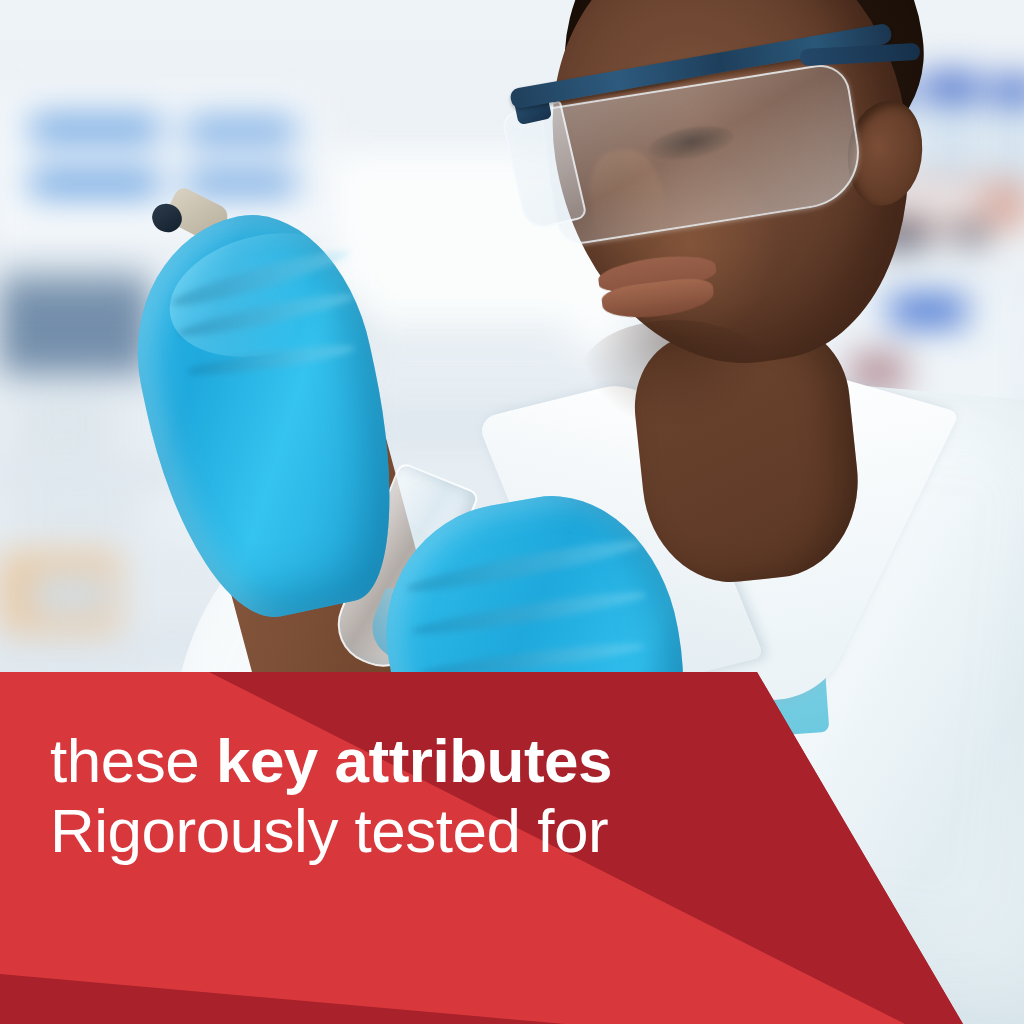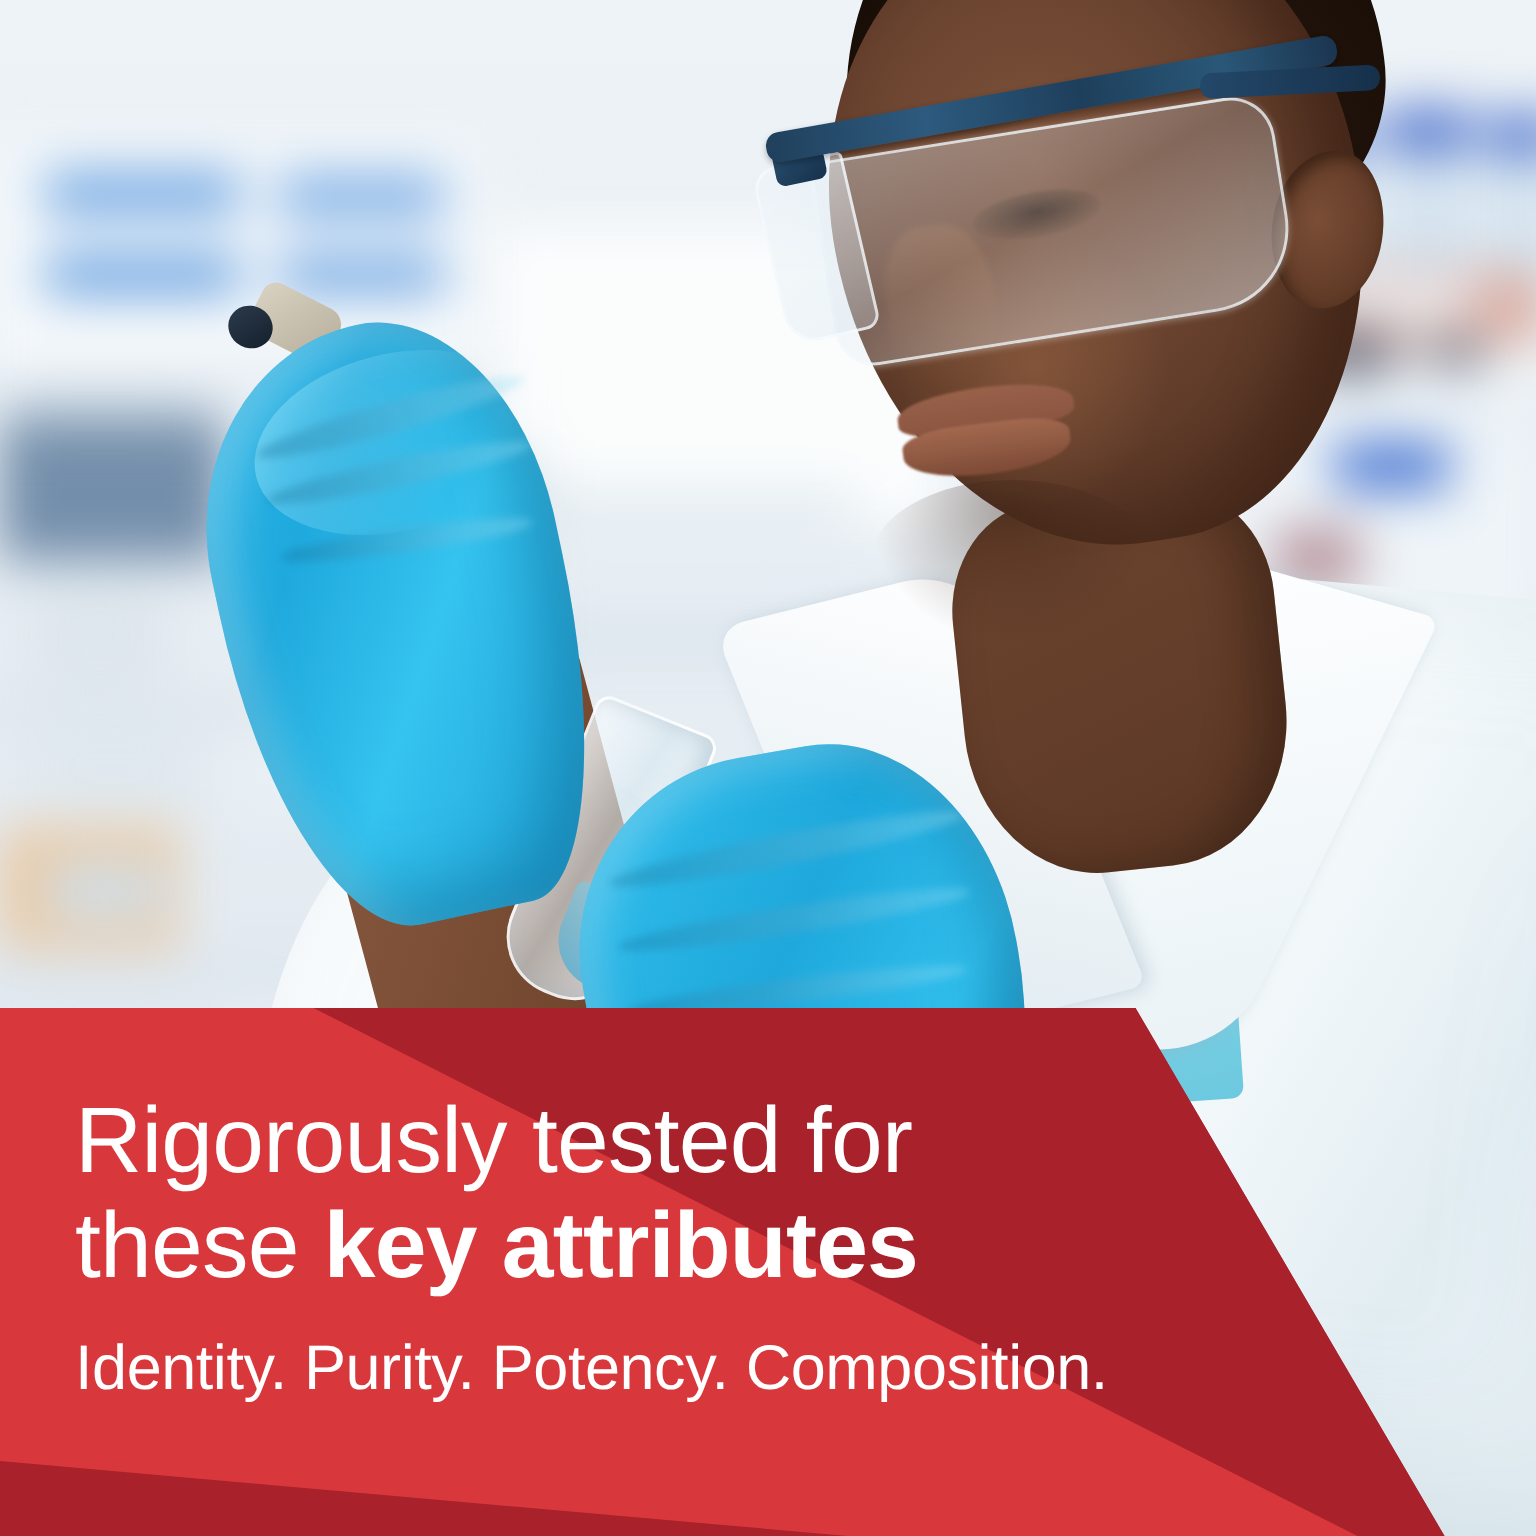--- a/index.html
+++ b/index.html
@@ -510,18 +510,17 @@
 
       <polygon points="0,672 0,974 565,1024 905,1024 209,672" fill="#D8383C"></polygon>
 
       <polygon points="0,974 0,1024 97,1024" fill="#A9212A"></polygon>
 
       <polygon points="905,1024 963,1024 757,672 700,672" fill="#A9212A"></polygon>
     </svg>
   </div>
 
   <div class="banner-text">
+    <div class="headline"><span>these </span><span class="bold">key attributes</span></div>
     <div class="headline">Rigorously tested for</div>
-    <div class="headline"><span>these </span><span class="bold">key attributes</span></div>
-    <div class="subhead">Identity. Purity. Potency. Composition.</div>
   </div>
 
 </div>
 
 </body></html>

